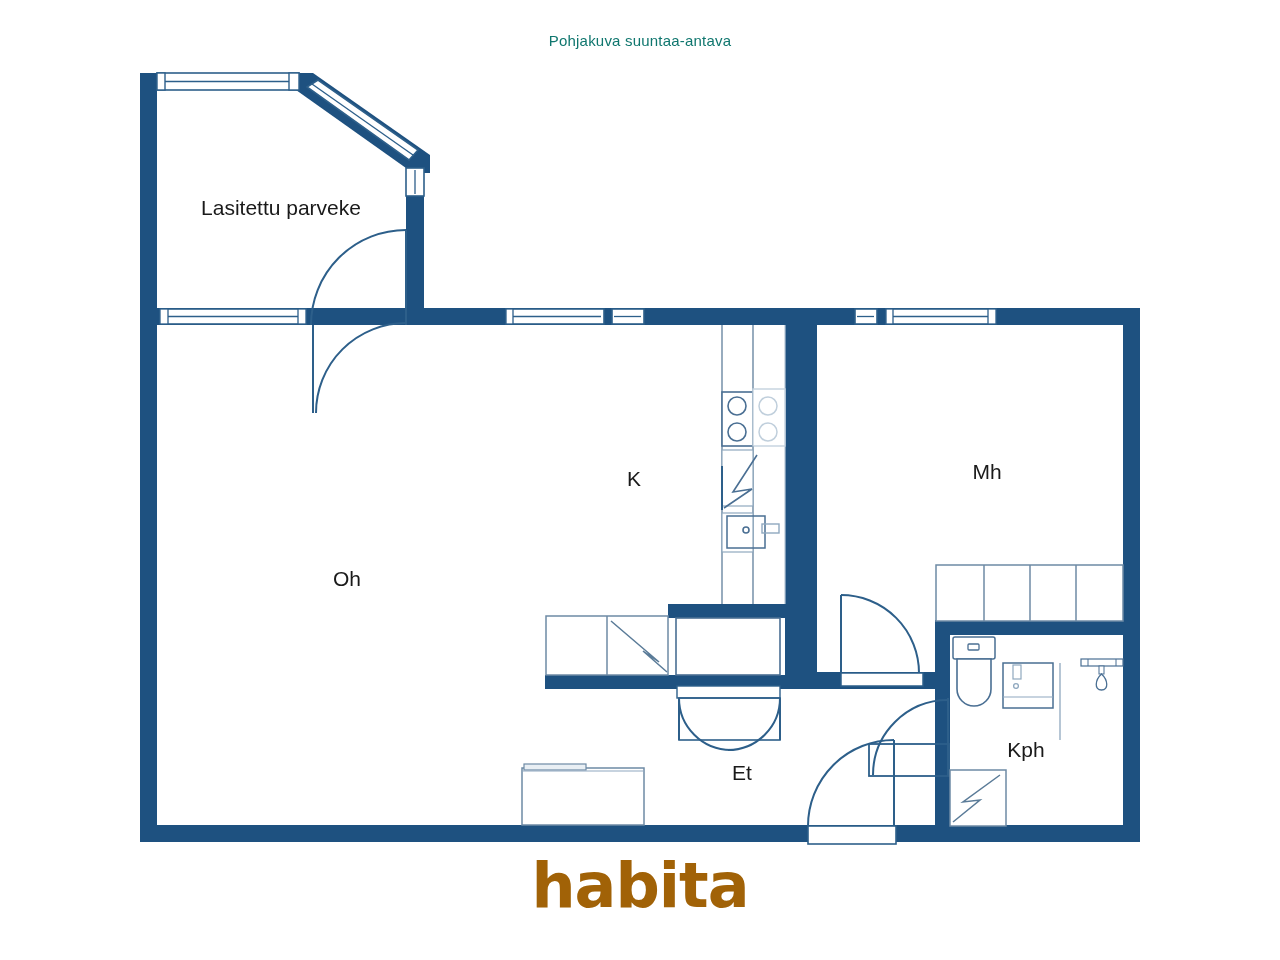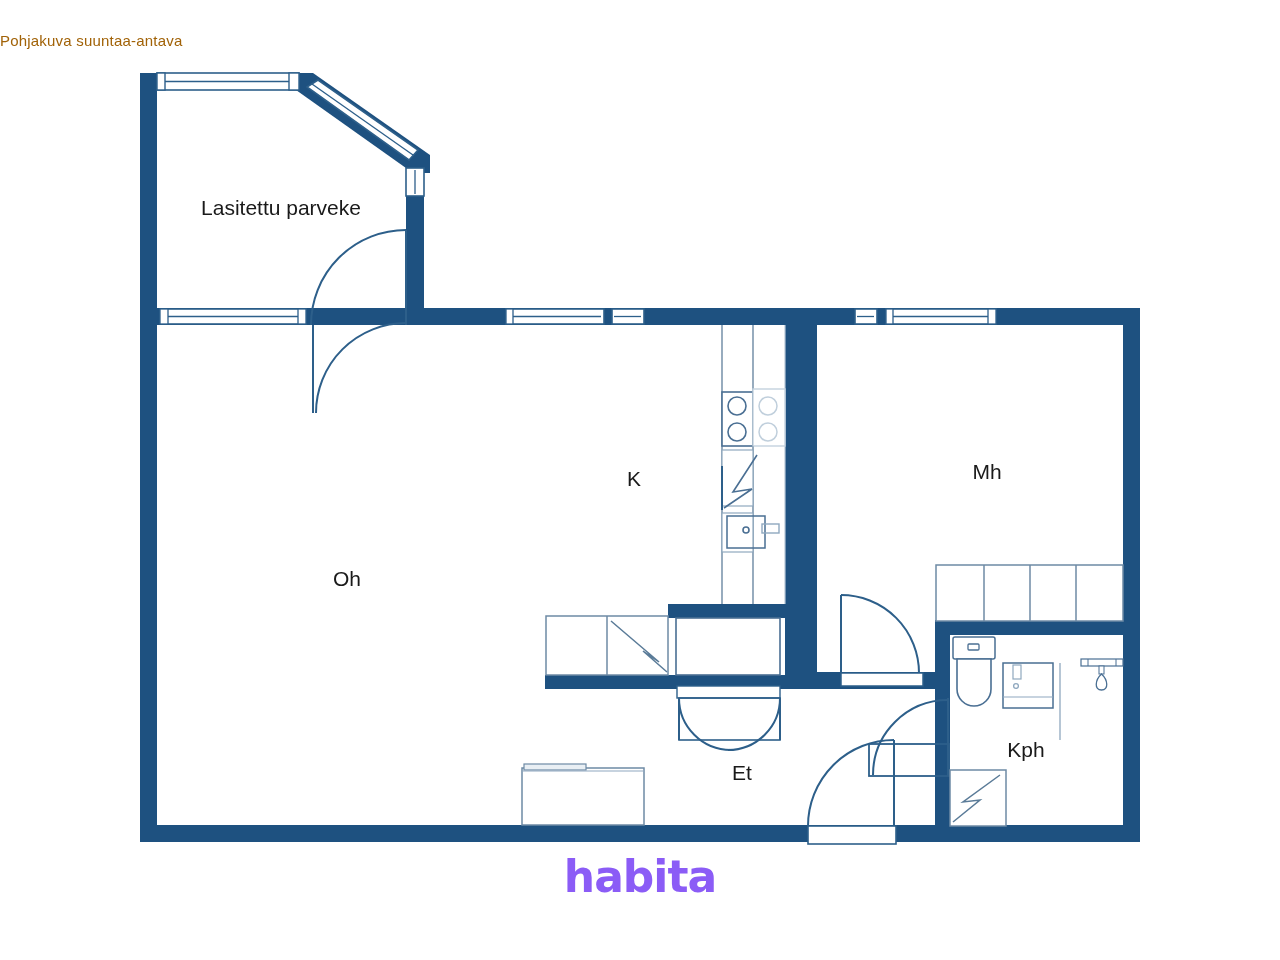--- a/index.html
+++ b/index.html
@@ -18,22 +18,23 @@
     position: relative;
     width: 1280px;
     height: 960px;
     background: #ffffff;
   }
   .plan-title {
     position: absolute;
     top: 32px;
     left: 0;
     width: 1280px;
+    text-align: center;
     font-size: 15px;
-    color: #a16207;
+    color: #0f766e;
     letter-spacing: 0.2px;
     font-family: "Liberation Sans", sans-serif;
   }
   svg.floorplan {
     position: absolute;
     top: 0;
     left: 0;
     width: 1280px;
     height: 960px;
     display: block;
@@ -41,23 +42,23 @@
   .brand-wrap {
     position: absolute;
     left: 0;
     top: 855px;
     width: 1280px;
     text-align: center;
   }
   .brand-logo {
     display: inline-block;
     font-family: "DejaVu Sans", sans-serif;
-    font-size: 44px;
+    font-size: 62px;
     font-weight: bold;
-    color: #8b5cf6;
+    color: #a16207;
     letter-spacing: -1px;
     line-height: 1;
   }
   .room-label-big {
     font-family: "Liberation Sans", sans-serif;
     font-size: 21px;
     fill: #1a1a1a;
   }
 </style>
 </head>

